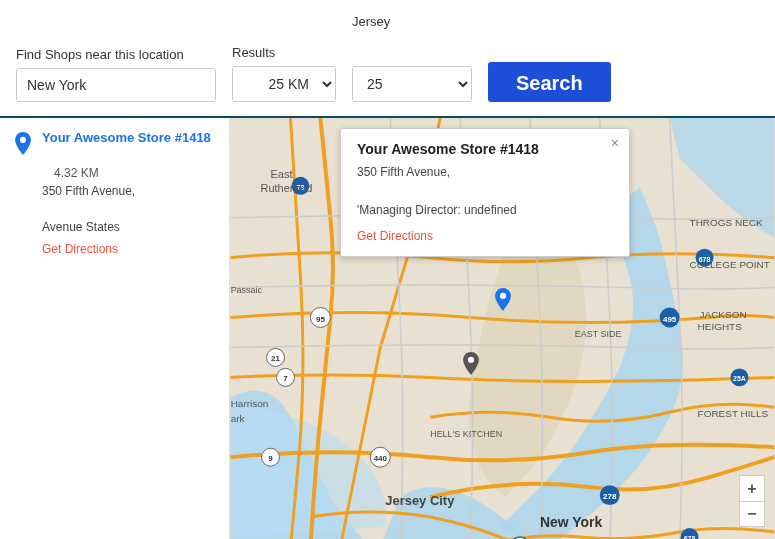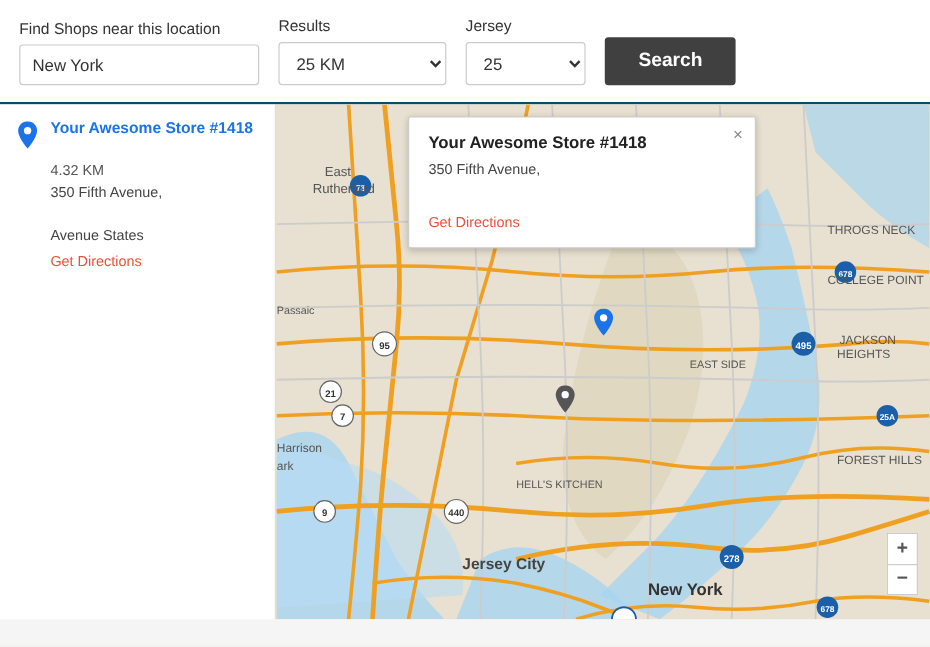--- a/index.html
+++ b/index.html
@@ -29,32 +29,34 @@
       border-radius: 3px;
       padding: 8px 10px;
       font-size: 14px;
       color: #333;
       background: #fff;
     }
     .location-input {
       width: 200px;
     }
     .distance-select {
-      width: 140px;
+      width: 104px;
+      text-align: right;
     }
     .results-select {
-      width: 100px;
+      width: 120px;
+      margin-top: 31px;
     }
     .search-btn {
-      background: #404040;
+      background: #1d4ed8;
       color: #fff;
       border: none;
       border-radius: 3px;
       padding: 10px 28px;
-      font-size: 16px;
+      font-size: 20px;
       font-weight: bold;
       cursor: pointer;
       margin-bottom: 0;
       height: 40px;
     }
 
     
     .main-content {
       display: flex;
       height: calc(539px - 110px);
@@ -88,21 +90,21 @@
     }
     .store-name {
       color: #1a73e8;
       font-weight: bold;
       font-size: 13px;
       cursor: pointer;
     }
     .distance-badge {
       font-size: 12px;
       color: #555;
-      margin-left: 30px;
+      margin-left: 42px;
       margin-top: 4px;
     }
     .store-address {
       font-size: 12px;
       color: #444;
       margin-left: 30px;
       line-height: 1.5;
     }
     .get-directions {
       font-size: 12px;
@@ -368,20 +370,21 @@
         <circle cx="12" cy="9" r="3.5" fill="#fff"></circle>
       </svg>
     </div>
 
     <div class="info-window">
       <button class="info-window-close">×</button>
       <div class="info-window-title">Your Awesome Store #1418</div>
       <div class="info-window-address">
         <span>350 Fifth Avenue,</span><br>
         <br>
+        <span>'Managing Director: undefined</span>
       </div>
       <a class="info-window-directions">Get Directions</a>
     </div>
 
     <div class="map-controls">
       <button class="map-zoom-btn">+</button>
       <button class="map-zoom-btn">−</button>
     </div>
   </div>
 

